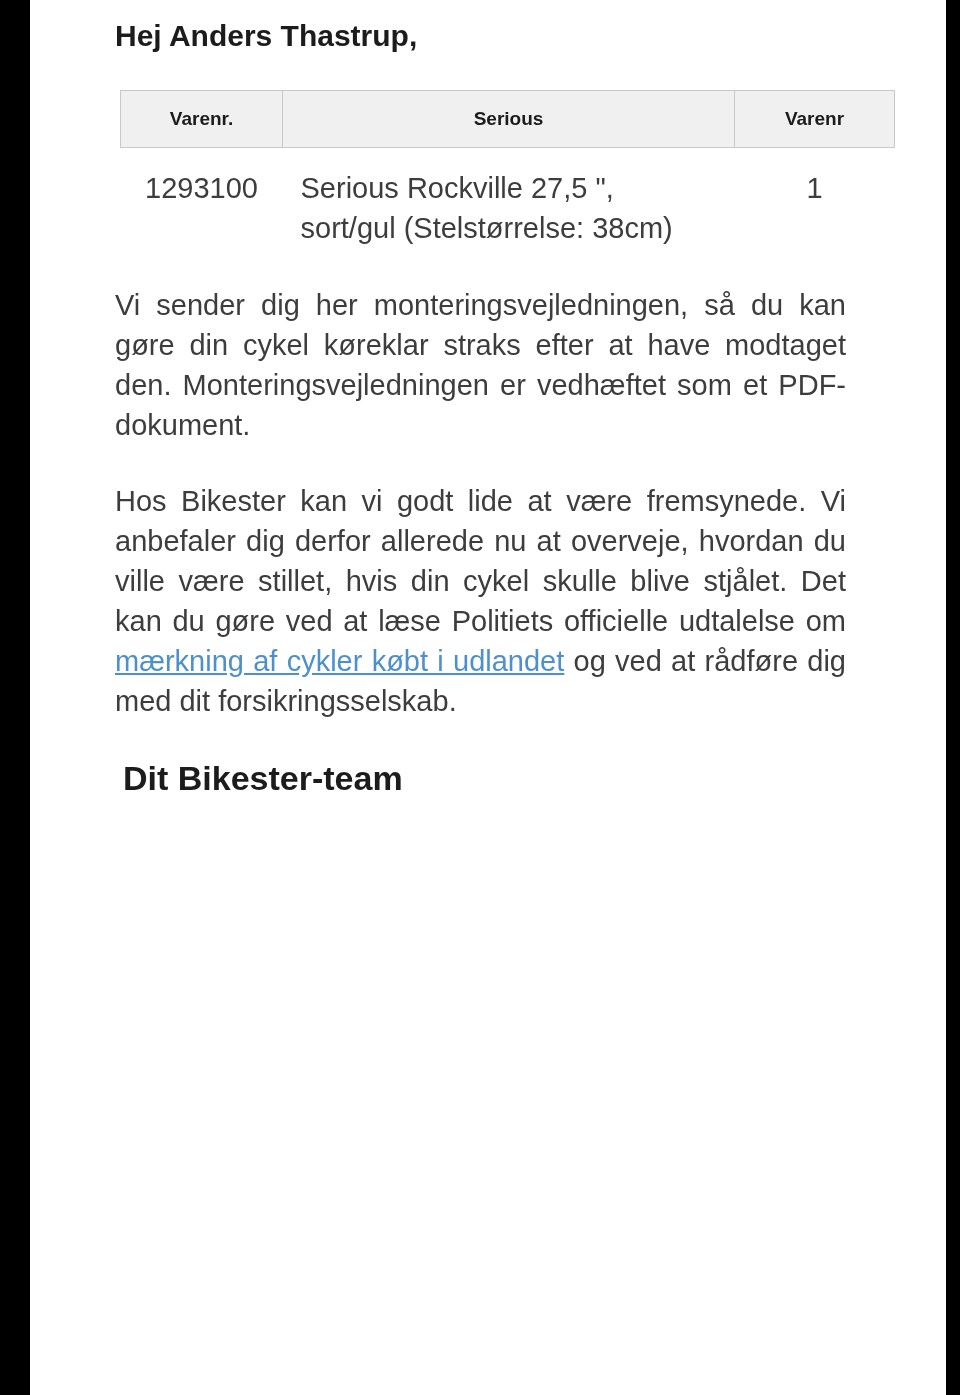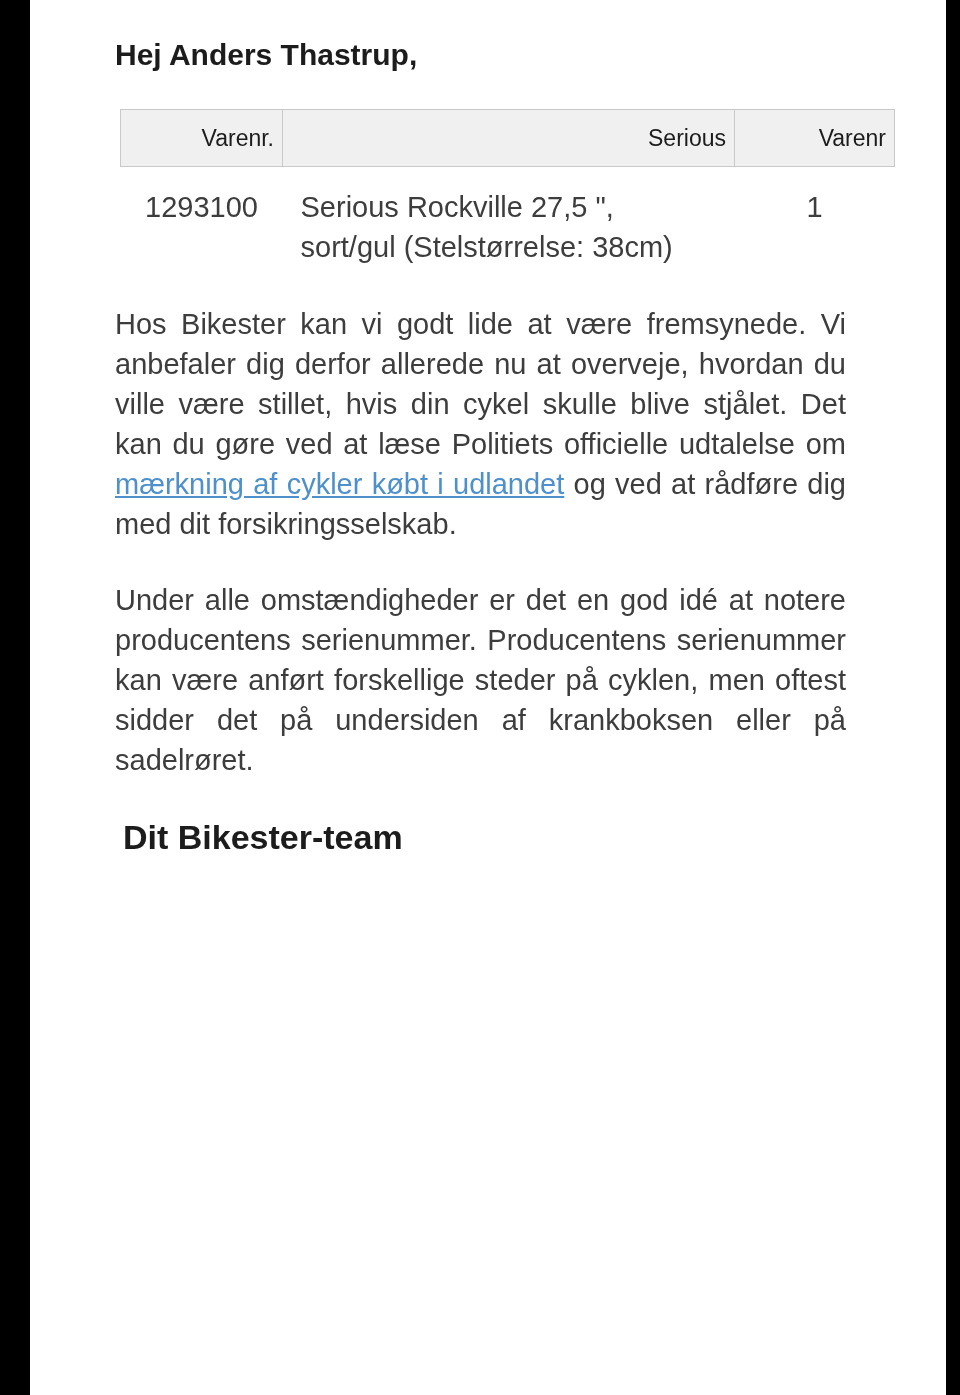--- a/index.html
+++ b/index.html
@@ -13,21 +13,21 @@
   }
   .side-bar { position: absolute; top: 0; bottom: 0; background: var(--frame, #000000); }
   .side-bar.left  { left: 0; width: 30px; }
   .side-bar.right { right: 0; width: 14px; }
 
   .email {
     position: absolute;
     left: 30px; right: 14px; top: 0; bottom: 0;
     background: var(--background, #ffffff);
     box-sizing: border-box;
-    padding: 34px 100px 0 85px;
+    padding: 15px 100px 0 85px;
     color: var(--text, #3d3d3d);
     font-size: 29px;
     line-height: 40px;
     overflow: hidden;
   }
 
   .greeting {
     font-size: 30px;
     line-height: 42px;
     font-weight: bold;
@@ -43,26 +43,26 @@
 
   .order-table {
     border-collapse: collapse;
     table-layout: fixed;
     width: 723px;
     margin: 0 0 35px 5px;
   }
   .order-table th {
     background: var(--table-header-bg, #f0f0f0);
     border: 1px solid var(--table-border, #c9c9c9);
-    font-weight: normal;
+    font-weight: bold;
     color: var(--heading, #1c1c1c);
-    font-size: 23px;
+    font-size: 19px;
     line-height: 40px;
     padding: 8px;
-    text-align: right;
+    text-align: center;
   }
   .col-varenr { width: 145px; }
   .col-produkt { width: 435px; }
   .col-antal { width: 143px; }
   .order-table td {
     padding: 20px 18px 2px 18px;
     vertical-align: top;
     font-size: 29px;
     line-height: 40px;
   }
@@ -107,23 +107,23 @@
     </thead>
     <tbody>
       <tr>
         <td class="cell-varenr">1293100</td>
         <td class="cell-produkt">Serious Rockville 27,5 ", sort/gul (Stelstørrelse: 38cm)</td>
         <td class="cell-antal">1</td>
       </tr>
     </tbody>
   </table>
 
+  <p class="para">Vi sender dig her monteringsvejledningen, så du kan gøre din cykel køreklar straks efter at have modtaget den. Monteringsvejledningen er vedhæftet som et PDF-dokument.</p>
 
 
   <p class="para"><span>Hos Bikester kan vi godt lide at være fremsynede. Vi anbefaler dig derfor allerede nu at overveje, hvordan du ville være stillet, hvis din cykel skulle blive stjålet. Det kan du gøre ved at læse Politiets officielle udtalelse om </span><a href="#" class="link">mærkning af cykler købt i udlandet</a><span> og ved at rådføre dig med dit forsikringsselskab.</span></p>
 
-  <p class="para">Under alle omstændigheder er det en god idé at notere producentens serienummer. Producentens serienummer kan være anført forskellige steder på cyklen, men oftest sidder det på undersiden af krankboksen eller på sadelrøret.</p>
 
 
 
   <p class="closing">Dit Bikester-team</p>
 
 </main>
 
 </body></html>

